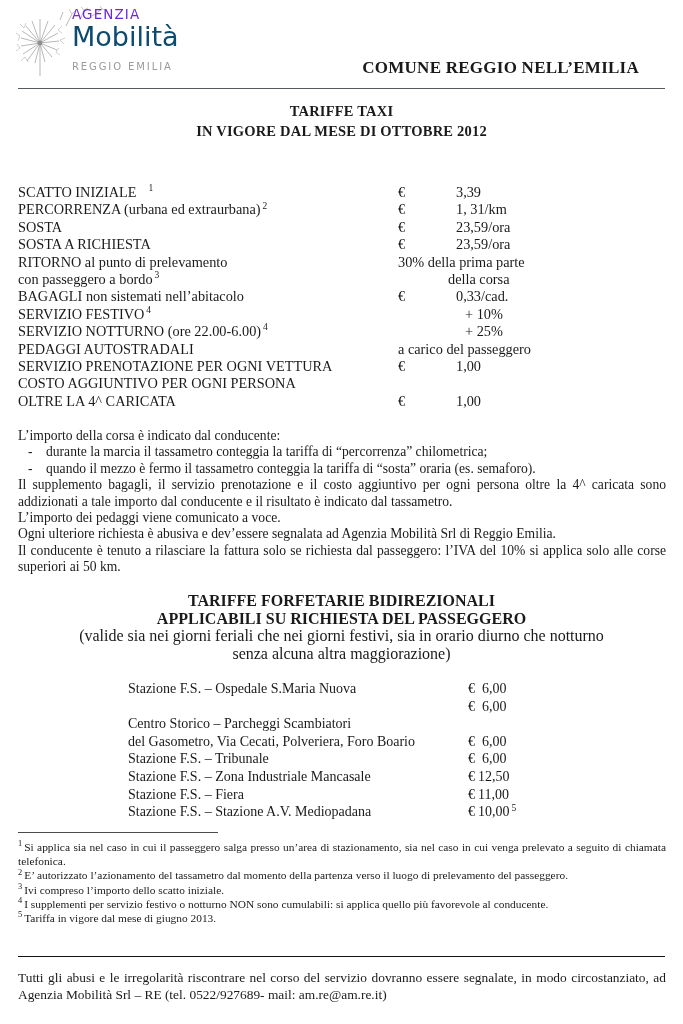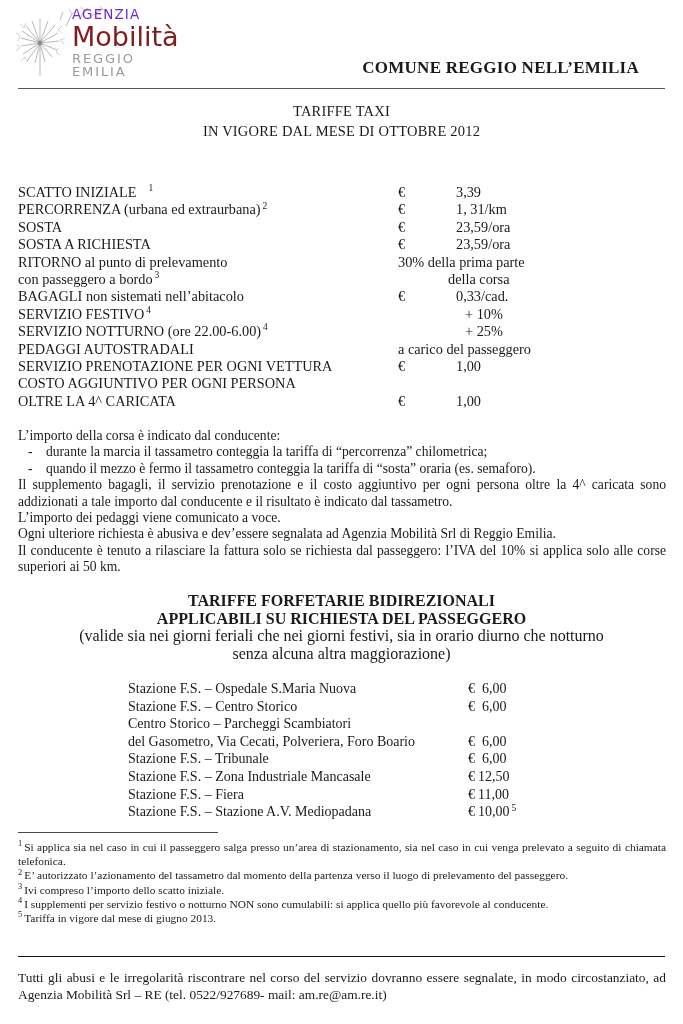--- a/index.html
+++ b/index.html
@@ -44,32 +44,32 @@
     font-family: "DejaVu Sans", sans-serif;
     font-size: 13.5px;
     letter-spacing: 1.1px;
     color: #6d28d9;
     line-height: 1;
     font-weight: 400;
   }
   .logo-mobilita {
     font-family: "DejaVu Sans", sans-serif;
     font-size: 27px;
-    color: #7f1d1d;
+    color: #0c4a6e;
     line-height: 1.02;
     margin-top: 1px;
     font-weight: 400;
   }
   .logo-reggio {
     font-family: "DejaVu Sans", sans-serif;
-    font-size: 13px;
+    font-size: 10px;
     letter-spacing: 1.9px;
     color: #9a9a9a;
     line-height: 1;
-    margin-top: 2px;
+    margin-top: 12px;
   }
   .comune {
     position: absolute;
     right: 44px;
     top: 58px;
     font-family: "Liberation Serif", serif;
     font-size: 17px;
     font-weight: bold;
     letter-spacing: 0.25px;
     white-space: nowrap;
@@ -84,21 +84,21 @@
     border-top: 1.6px solid #555a5e;
   }
 
   
   .doc-title {
     position: absolute;
     left: 0; right: 0;
     top: 102px;
     text-align: center;
     font-size: 14.5px;
-    font-weight: normal;
+    font-weight: bold;
     line-height: 1.36;
     letter-spacing: 0.2px;
   }
   .doc-title div { white-space: nowrap; }
 
   
   .tariffs {
     position: absolute;
     left: 18px;
     top: 184px;
@@ -391,21 +391,20 @@
     <div>(valide sia nei giorni feriali che nei giorni festivi, sia in orario diurno che notturno</div>
     <div>senza alcuna altra maggiorazione)</div>
   </div>
 
   <div class="flat">
       <div class="frow">
         <div class="fname">Stazione F.S. – Ospedale S.Maria Nuova</div>
         <div class="fprice"><span class="sym">€</span><span>6,00</span></div>
       </div>
       <div class="frow">
-        <div class="fname">Stazione F.S. – Centro Storico</div>
         <div class="fprice"><span class="sym">€</span><span>6,00</span></div>
       </div>
       <div class="frow">
         <div class="fname">Centro Storico – Parcheggi Scambiatori</div>
       </div>
       <div class="frow">
         <div class="fname">del Gasometro, Via Cecati, Polveriera, Foro Boario</div>
         <div class="fprice"><span class="sym">€</span><span>6,00</span></div>
       </div>
       <div class="frow">

